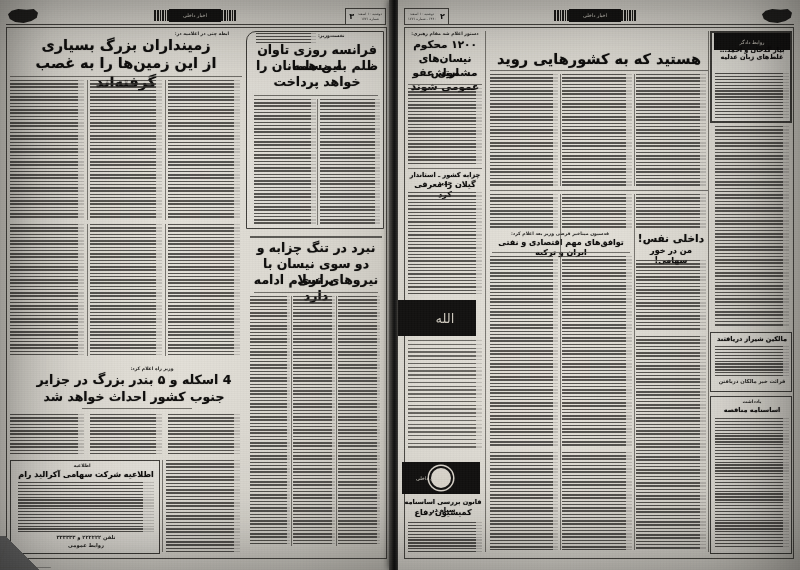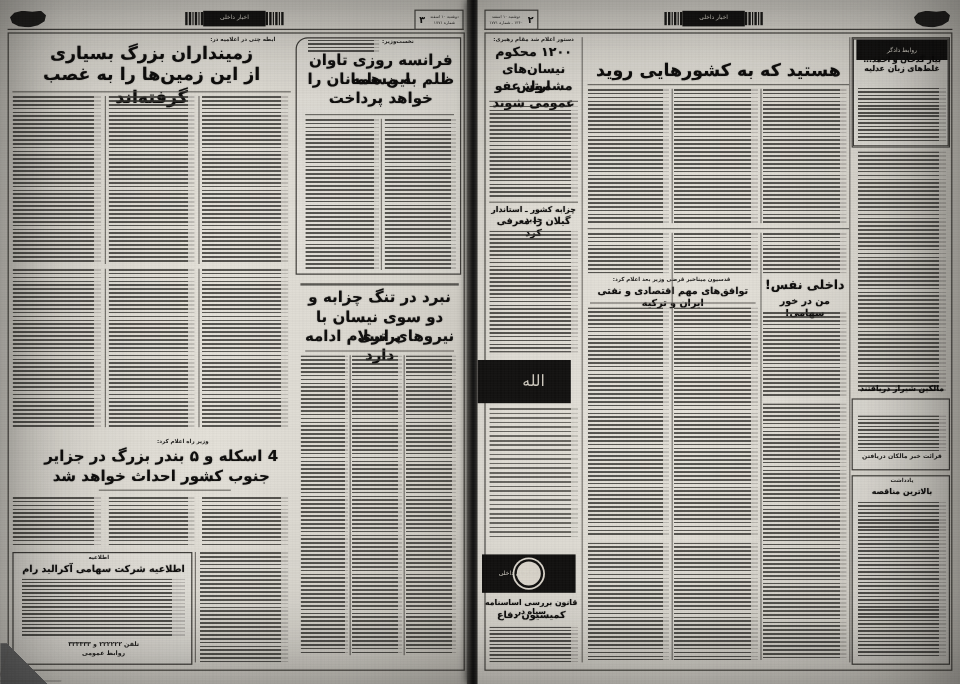--- a/index.html
+++ b/index.html
@@ -451,29 +451,29 @@
       <div class="hl xs" style="right:10px;top:46px;width:76px;">بیار گدخان و احمد...</div>
       <div class="col" style="right:11px;top:73px;width:74px;height:45px;">
           <div class="lines tight"></div>
         </div>
 
       <div class="col" style="right:11px;top:126px;width:74px;height:200px;">
           <div class="lines"></div>
         </div>
 
       <div class="box" style="right:8px;top:332px;width:80px;height:58px;"></div>
-      <div class="hl xs" style="right:10px;top:320px;width:76px;text-align:center;">مالکین شیراز دریافتند</div>
+      <div class="hl xs" style="right:10px;top:335px;width:76px;text-align:center;">مالکین شیراز دریافتند</div>
       <div class="col" style="right:11px;top:346px;width:74px;height:30px;">
           <div class="lines tight"></div>
         </div>
       <div class="subhead" style="right:10px;top:378px;width:76px;">قرائت خبر مالکان دریافتن</div>
 
       <div class="box" style="right:8px;top:396px;width:80px;height:156px;"></div>
       <div class="kicker" style="right:10px;top:399px;width:76px;">یادداشت</div>
-      <div class="hl xs" style="right:10px;top:406px;width:76px;">بالاترین مناقصه</div>
+      <div class="hl xs" style="right:10px;top:406px;width:76px;">اساسنامه مناقصه</div>
       <div class="col" style="right:11px;top:418px;width:74px;height:130px;">
           <div class="lines tight"></div>
         </div>
 
       <div class="rule-v" style="right:91px;top:31px;height:521px;"></div>
 
     </div>
   </div>
 
   <div id="grain"></div>

